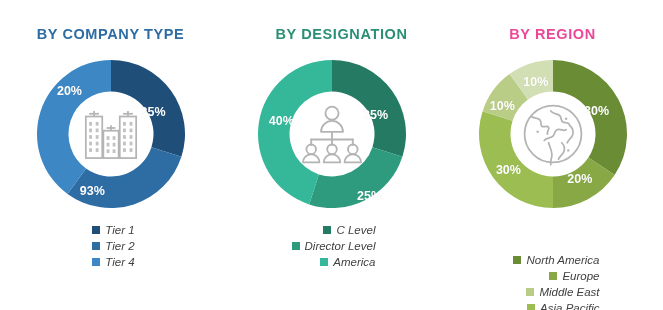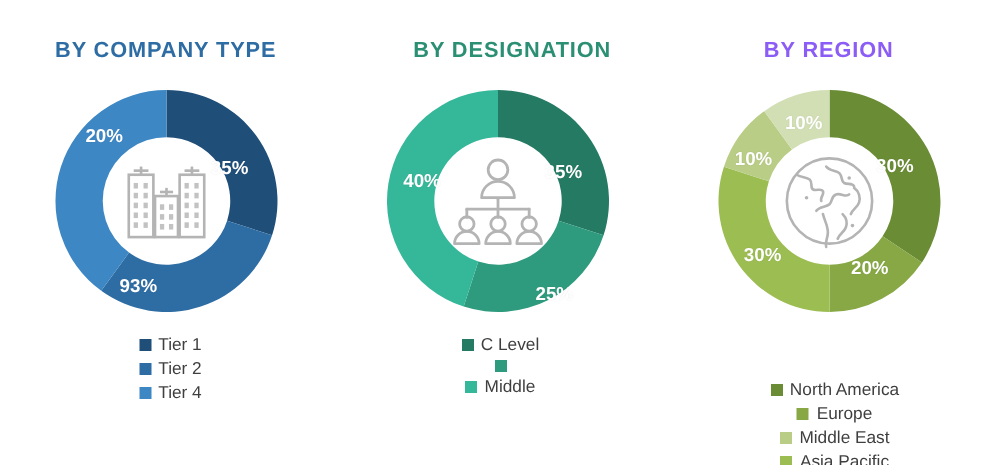--- a/index.html
+++ b/index.html
@@ -72,22 +72,23 @@
     height: 70px;
     display: flex;
     align-items: center;
     justify-content: center;
     pointer-events: none;
   }
   .legend {
     margin-top: 14px;
     display: flex;
     flex-direction: column;
-    align-items: center;
+    align-items: flex-end;
     gap: 4px;
+    font-style: italic;
   }
   .legend-row {
     display: flex;
     flex-direction: row;
     align-items: center;
     gap: 5px;
     line-height: 1;
   }
   .swatch {
     width: 8px;
@@ -230,30 +231,31 @@
       </div>
     </div>
 
     <div class="legend">
       <div class="legend-row">
         <span class="swatch" style="background: rgb(36, 122, 99);"></span>
         <span class="legend-label">C Level</span>
       </div>
       <div class="legend-row">
         <span class="swatch" style="background: rgb(47, 155, 126);"></span>
+        <span class="legend-label">Director Level</span>
       </div>
       <div class="legend-row">
         <span class="swatch" style="background: rgb(53, 183, 154);"></span>
-        <span class="legend-label">Middle</span>
+        <span class="legend-label">America</span>
       </div>
     </div>
   </div>
 
   <div class="panel p3">
-    <div class="panel-title" style="color: #8b5cf6;">BY REGION</div>
+    <div class="panel-title" style="color: #ec4899;">BY REGION</div>
 
     <div class="donut-wrap">
       <svg viewBox="0 0 152 152">
         <g transform="translate(76,76)">
 
           <path d="M 0 -74 A 74 74 0 0 1 61.61 40.96 L 35.39 23.53 A 42.5 42.5 0 0 0 0 -42.5 Z" fill="#6a8c35"></path>
 
           <path d="M 61.61 40.96 A 74 74 0 0 1 0 74 L 0 42.5 A 42.5 42.5 0 0 0 35.39 23.53 Z" fill="#87a845"></path>
 
           <path d="M 0 74 A 74 74 0 0 1 -70.38 -22.87 L -40.41 -13.13 A 42.5 42.5 0 0 0 0 42.5 Z" fill="#9cbd52"></path>

